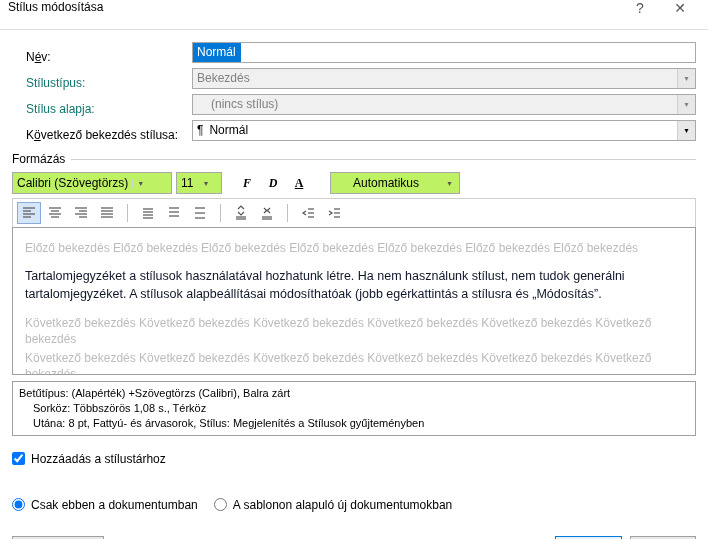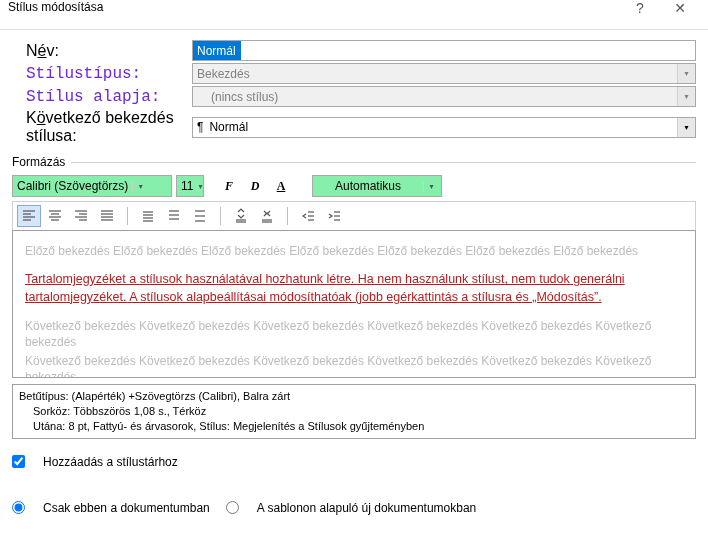--- a/index.html
+++ b/index.html
@@ -5,50 +5,50 @@
   * { box-sizing: border-box; margin: 0; padding: 0; }
   body { font-family: "Segoe UI", Tahoma, sans-serif; font-size: 12px; background: #fff; width: 708px; height: 539px; overflow: hidden; color: #000; }
   .titlebar { display: flex; align-items: flex-start; height: 30px; padding: 0 8px; border-bottom: 1px solid #e0e0e0; }
   .titlebar .title { flex: 1; font-size: 12px; }
   .titlebar .btn { width: 40px; text-align: center; font-size: 14px; color: #555; cursor: pointer; }
   .content { padding: 8px 12px 6px 12px; }
   .section-head { font-size: 12px; margin: 2px 0 6px 0; display: flex; align-items: center; }
   .section-head span.lbl { white-space: nowrap; }
   .section-head .rule { flex:1; border-top:1px solid #d0d0d0; margin-left:6px; }
   .row { display: flex; align-items: center; margin: 2px 0; }
-  .row .label { width: 180px; padding-left: 14px; font-size: 16px; }
-  .row .label.disabled { color: #6d28d9; font-family: Liberation Mono, monospace; }
+  .row .label { width: 180px; padding-left: 14px; font-size: 12px; margin-top: 10px; }
+  .row .label.disabled { color: #0f766e; }
   .row .u { text-decoration: underline; }
   .row .field { flex: 1; }
   input[type=text].tfield { width: 100%; height: 21px; border: 1px solid #a9a9a9; padding: 1px 4px; font-size: 12px; }
   input[type=text].tfield.sel { background: #fff; }
   input[type=text].tfield.sel::selection { background:#0078d7; color:#fff;}
   .combo { width: 100%; height: 21px; border: 1px solid #a9a9a9; background: #fff; display: flex; align-items: center; padding: 0 4px; font-size: 12px; position:relative;}
   .combo.disabled { background: #f0f0f0; color: #808080; }
   .combo .arrow { position:absolute; right:0; top:0; width:18px; height:100%; display:flex; align-items:center; justify-content:center; border-left:1px solid #d0d0d0; background:#e8e8e8; font-size:8px;}
   .combo.disabled .arrow { background:#e8e8e8; color:#808080;}
   .combo .pilcrow { margin-right:6px; font-family: Arial; }
   .toolbar { display:flex; align-items:center; margin: 6px 0 4px 0; gap:4px; }
-  .tb-combo { height:22px; border:1px solid #a9a9a9; background:#86efac; display:flex; align-items:center; padding:0 2px 0 4px; font-size:12px;}
+  .tb-combo { height:22px; border:1px solid #a9a9a9; background:#bef264; display:flex; align-items:center; padding:0 2px 0 4px; font-size:12px;}
   .tb-combo .arr { width:16px; text-align:center; font-size:8px; color:#555; border-left:1px solid #d0d0d0; margin-left:4px;}
   .tb-btn { width:22px; height:22px; display:flex; align-items:center; justify-content:center; font-size:12px; cursor:pointer;}
   .tb-btn.bold { font-weight:bold; font-style:italic; font-family:Georgia,serif;}
   .tb-btn.italic { font-style:italic; font-weight:bold; font-family:Georgia,serif;}
   .tb-btn.uline { text-decoration:underline; font-weight:bold; font-family:Georgia,serif;}
   .align-row { display:flex; align-items:center; border:1px solid #d0d0d0; padding:3px 4px; margin-top:4px; gap:2px;}
   .align-row .abtn { width:24px; height:22px; display:flex; align-items:center; justify-content:center; cursor:pointer;}
   .align-row .abtn.active { border:1px solid #88aadd; background:#d4e6f7;}
   .align-row .sep { width:1px; height:18px; background:#c0c0c0; margin:0 6px;}
   .preview { border:1px solid #a0a0a0; padding:10px 12px; font-size:12px; margin-top:-1px; height:148px; overflow:hidden;}
   .preview .ghost { color:#bcbcbc; font-size:12px; line-height:1.35; margin:2px 0;}
-  .preview .live { color:#b91c1c; font-size:12.5px; line-height:1.4; margin:12px 0;text-decoration:underline;}
+  .preview .live { color:#0f172a; font-size:12.5px; line-height:1.4; margin:12px 0;}
   .desc-box { border:1px solid #a0a0a0; padding:4px 6px; font-size:11px; margin-top:6px; line-height:1.35;}
   .desc-box .indent { padding-left:14px;}
   .opts { margin-top:10px; }
-  .opts label { display:flex; align-items:center; font-size:12px; margin:16px 0; gap:18px;}
+  .opts label { display:flex; align-items:center; font-size:12px; margin:16px 0; gap:6px;}
   .opts .radios { display:flex; gap:16px;}
   .btnrow { display:flex; align-items:center; margin-top:8px;}
   .btnrow .spacer { flex:1;}
   button.win { height:20px; padding:0 14px; font-size:12px; background:#e9e9e9; border:1px solid #a0a0a0; cursor:pointer;}
   button.win.primary { border:1px solid #0078d7; background:#e5f1fb; padding:8px 24px;}
   button.win .arr { font-size:8px; margin-left:3px;}
   svg.icon { width:16px; height:16px; }
   svg.icon line, svg.icon path { stroke:#555; stroke-width:1.2; }
 </style>
 </head>
@@ -102,21 +102,21 @@
   <div class="section-head" style="margin-top:10px">
     <span class="lbl">Formázás</span>
       <span class="rule"></span>
   </div>
 
   <div class="toolbar">
     <div class="tb-combo" style="width:160px">
       <span>Calibri (Szövegtörzs)</span>
         <span class="arr">▾</span>
     </div>
-    <div class="tb-combo" style="width:28px">
+    <div class="tb-combo" style="width:46px">
       <span>11</span>
         <span class="arr">▾</span>
     </div>
     <div style="width:6px"></div>
     <div class="tb-btn bold">F</div>
     <div class="tb-btn italic">D</div>
     <div class="tb-btn uline">A</div>
     <div style="width:12px"></div>
     <div class="tb-combo" style="width:130px">
       <span style="margin:0 auto">Automatikus</span>

